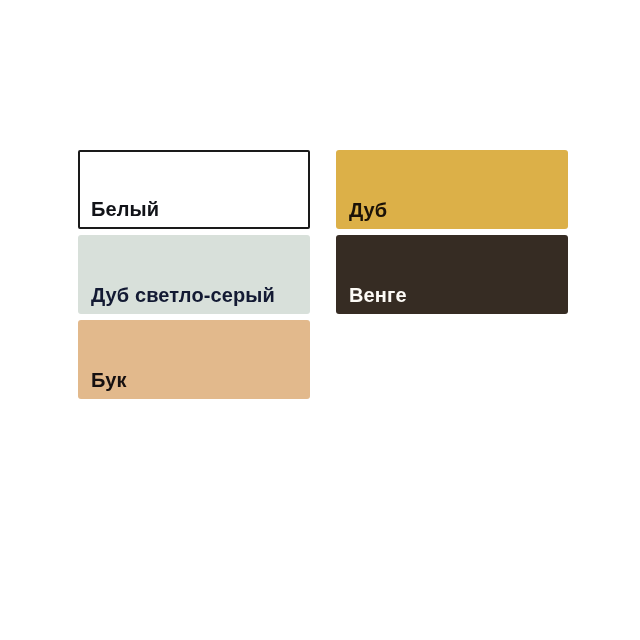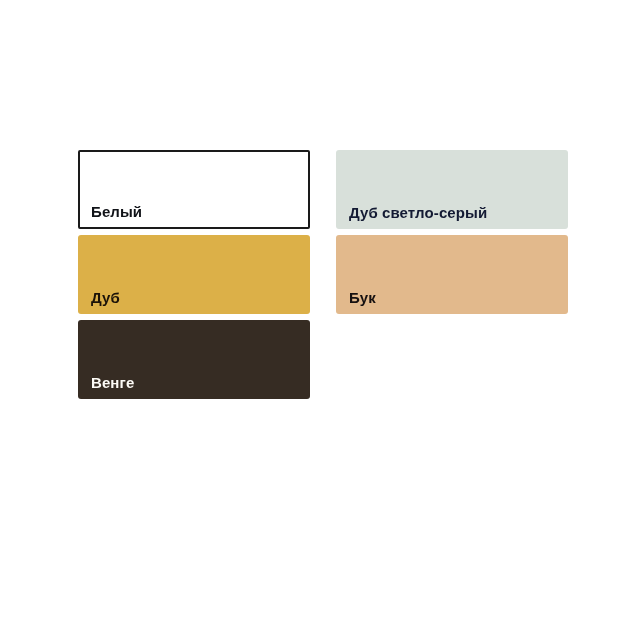--- a/index.html
+++ b/index.html
@@ -45,21 +45,21 @@
 
   .swatch.bordered {
     border: 2px solid #1a1a1a;
     border-radius: 2px;
   }
 
   .swatch-label {
     position: absolute;
     left: 13px;
     bottom: 8px;
-    font-size: 15px;
+    font-size: 20px;
     font-weight: bold;
     letter-spacing: 0.1px;
     line-height: 1.1;
     white-space: nowrap;
   }
 
   
   .swatch.bordered .swatch-label {
     left: 11px;
     bottom: 7px;
@@ -69,32 +69,32 @@
 <body>
 
 <div id="swatch-board" style="background: rgb(255, 255, 255);">
   <div class="swatch-grid">
 
     <div class="swatch bordered" id="sw0" style="background: rgb(255, 255, 255); border-color: rgb(26, 26, 26);">
       <span class="swatch-label" style="color: rgb(17, 19, 24);">Белый</span>
     </div>
 
 
+    <div class="swatch" id="sw3" style="background: rgb(220, 176, 72);">
+      <span class="swatch-label" style="color: rgb(27, 18, 8);">Дуб</span>
+    </div>
+
     <div class="swatch" id="sw2" style="background: rgb(216, 224, 218);">
       <span class="swatch-label" style="color: rgb(19, 26, 51);">Дуб светло-серый</span>
     </div>
 
-    <div class="swatch" id="sw3" style="background: rgb(220, 176, 72);">
-      <span class="swatch-label" style="color: rgb(27, 18, 8);">Дуб</span>
+    <div class="swatch" id="sw5" style="background: rgb(54, 44, 35);">
+      <span class="swatch-label" style="color: rgb(253, 251, 246);">Венге</span>
     </div>
 
     <div class="swatch" id="sw4" style="background: rgb(226, 185, 140);">
       <span class="swatch-label" style="color: rgb(22, 16, 16);">Бук</span>
-    </div>
-
-    <div class="swatch" id="sw5" style="background: rgb(54, 44, 35);">
-      <span class="swatch-label" style="color: rgb(253, 251, 246);">Венге</span>
     </div>
 
 
 
   </div>
 </div>
 
 </body></html>

